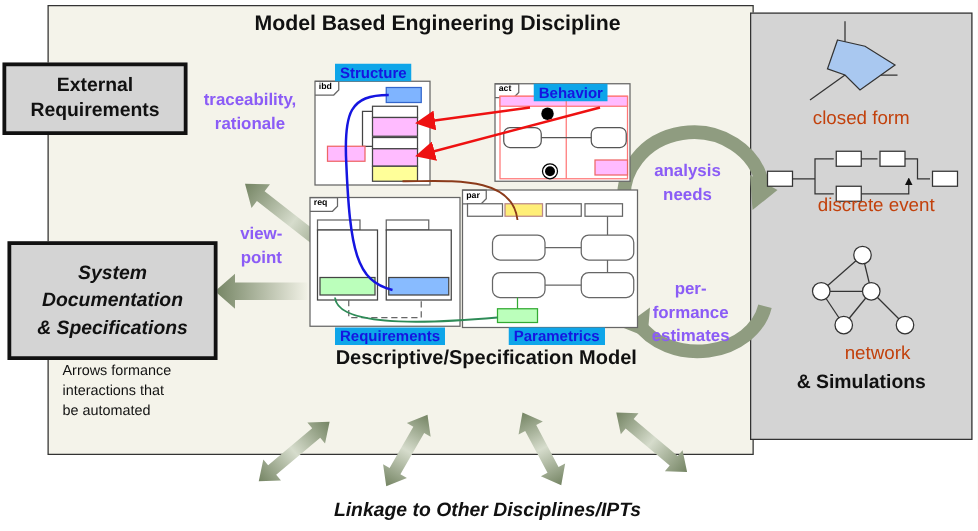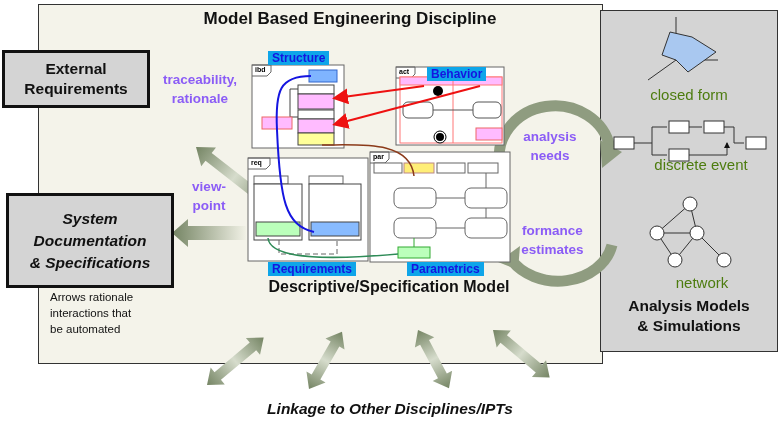--- a/index.html
+++ b/index.html
@@ -5,21 +5,21 @@
   html, body { margin:0; padding:0; background:#ffffff; }
   body { width:782px; height:425px; position:relative; overflow:hidden; font-family:"Liberation Sans", sans-serif; }
   .abs { position:absolute; }
   #main-panel { left:38px; top:4px; width:565px; height:360px; background:#f4f3ea; border:1px solid #333; box-sizing:border-box; }
   #analysis-panel { left:600px; top:10px; width:178px; height:342px; background:#d4d4d4; border:1.5px solid #333; box-sizing:border-box; }
   .title { font-weight:bold; color:#111; text-align:center; }
   .bold { font-weight:bold; color:#8b5cf6; }
   .doc-box { background:#d4d4d4; border:3px solid #111; box-sizing:border-box; font-weight:bold; text-align:center; color:#111; display:flex; flex-direction:column; justify-content:center; }
   .note-text { font-size:11.5px; color:#111; line-height:16px; }
   .blue-label { color:#1515e0; font-weight:bold; font-size:12px; background:#0ea5e9; padding:0 4px; }
-  .sim-label { font-size:15px; color:#4d7c0f; text-align:center; }
+  .sim-label { font-size:15px; color:#c2410c; text-align:center; }
   svg { position:absolute; left:0; top:0; }
 </style>
 </head>
 <body>
 
 <div id="main-panel" class="abs"></div>
 <div id="analysis-panel" class="abs"></div>
 
 <div class="abs title" style="left:150px;top:9px;width:400px;font-size:17px;text-align:center;">Model Based Engineering Discipline</div>
 
@@ -181,42 +181,42 @@
 </div>
 <div class="abs bold" style="left:184px;top:177px;width:50px;text-align:center;font-size:13.5px;line-height:19px;">
   <div>view-</div>
   <div>point</div>
 </div>
 <div class="abs bold" style="left:515px;top:127px;width:70px;text-align:center;font-size:13.5px;line-height:19px;">
   <div>analysis</div>
   <div>needs</div>
 </div>
 <div class="abs bold" style="left:515px;top:221px;width:75px;text-align:center;font-size:13.5px;line-height:19px;">
+  <div>per-</div>
   <div>formance</div>
   <div>estimates</div>
 </div>
 
 <div class="abs note-text" style="left:50px;top:289px;width:110px;">
-  <div>Arrows rationale</div>
+  <div>Arrows formance</div>
   <div>interactions that</div>
   <div>be  automated</div>
 </div>
 
 <span class="abs blue-label" style="left:268px;top:51px;">Structure</span>
 <span class="abs blue-label" style="left:427px;top:51px;margin-top:16px;">Behavior</span>
 <span class="abs blue-label" style="left:268px;top:262px;">Requirements</span>
 <span class="abs blue-label" style="left:407px;top:262px;">Parametrics</span>
 <span class="abs" style="left:255px;top:66px;font-size:7px;font-weight:bold;">ibd</span>
 <span class="abs" style="left:399px;top:68px;font-size:7px;font-weight:bold;">act</span>
 <span class="abs" style="left:251px;top:159px;font-size:7px;font-weight:bold;">req</span>
 <span class="abs" style="left:373px;top:153px;font-size:7px;font-weight:bold;">par</span>
 
 <div class="abs title" style="left:239px;top:278px;width:300px;font-size:16px;">Descriptive/Specification Model</div>
 
 <div class="abs sim-label" style="left:600px;top:86px;width:178px;">closed form</div>
 <div class="abs sim-label" style="left:600px;top:156px;width:202px;">discrete event</div>
 <div class="abs sim-label" style="left:600px;top:274px;width:204px;">network</div>
 <div class="abs title" style="left:600px;top:296px;width:178px;font-size:15.5px;line-height:20px;">
-  <div>Analysis Models</div>
   <div>&amp; Simulations</div>
 </div>
 
 <div class="abs title" style="left:150px;top:400px;width:480px;font-size:15.5px;font-style:italic;">Linkage to Other Disciplines/IPTs</div>
 
 </body></html>

